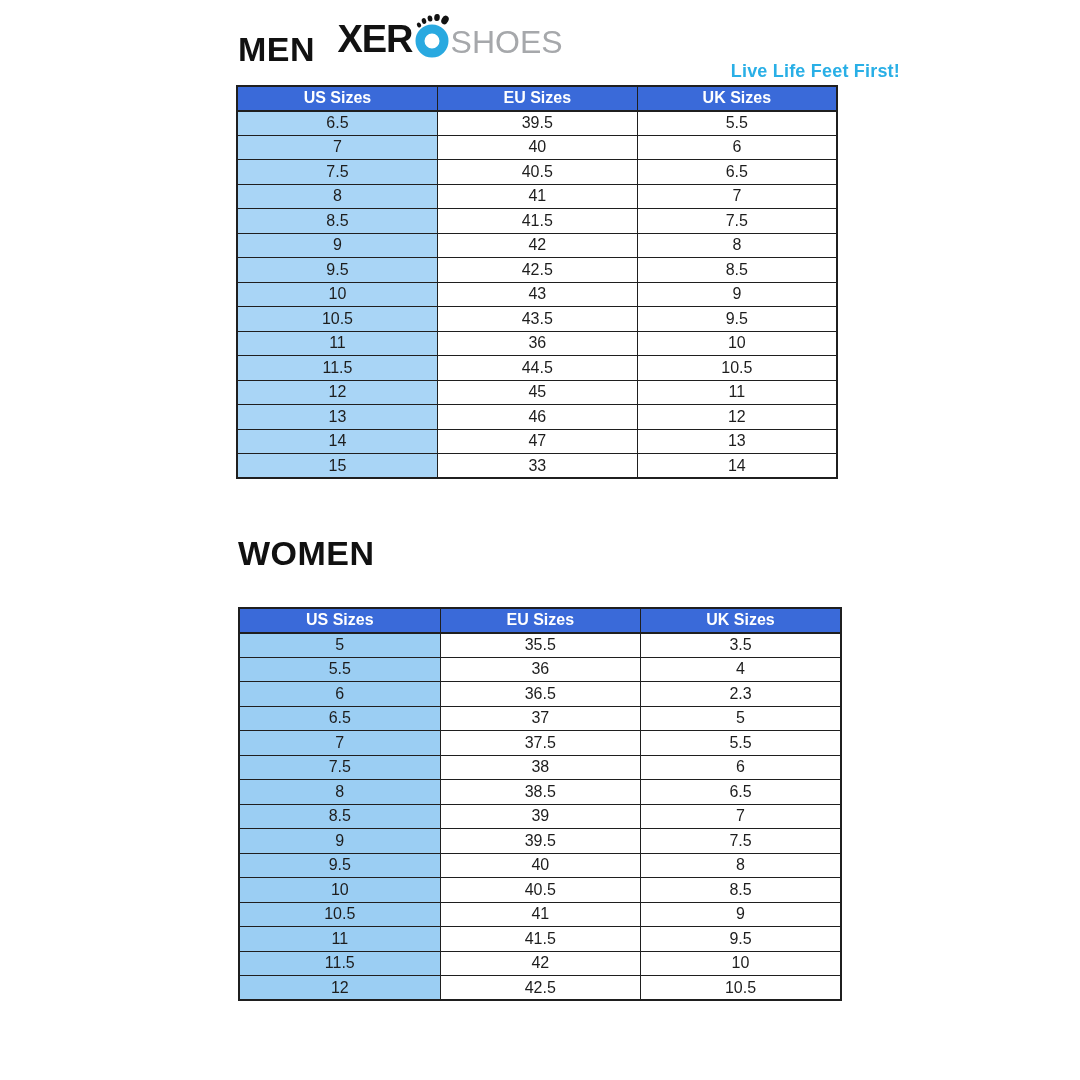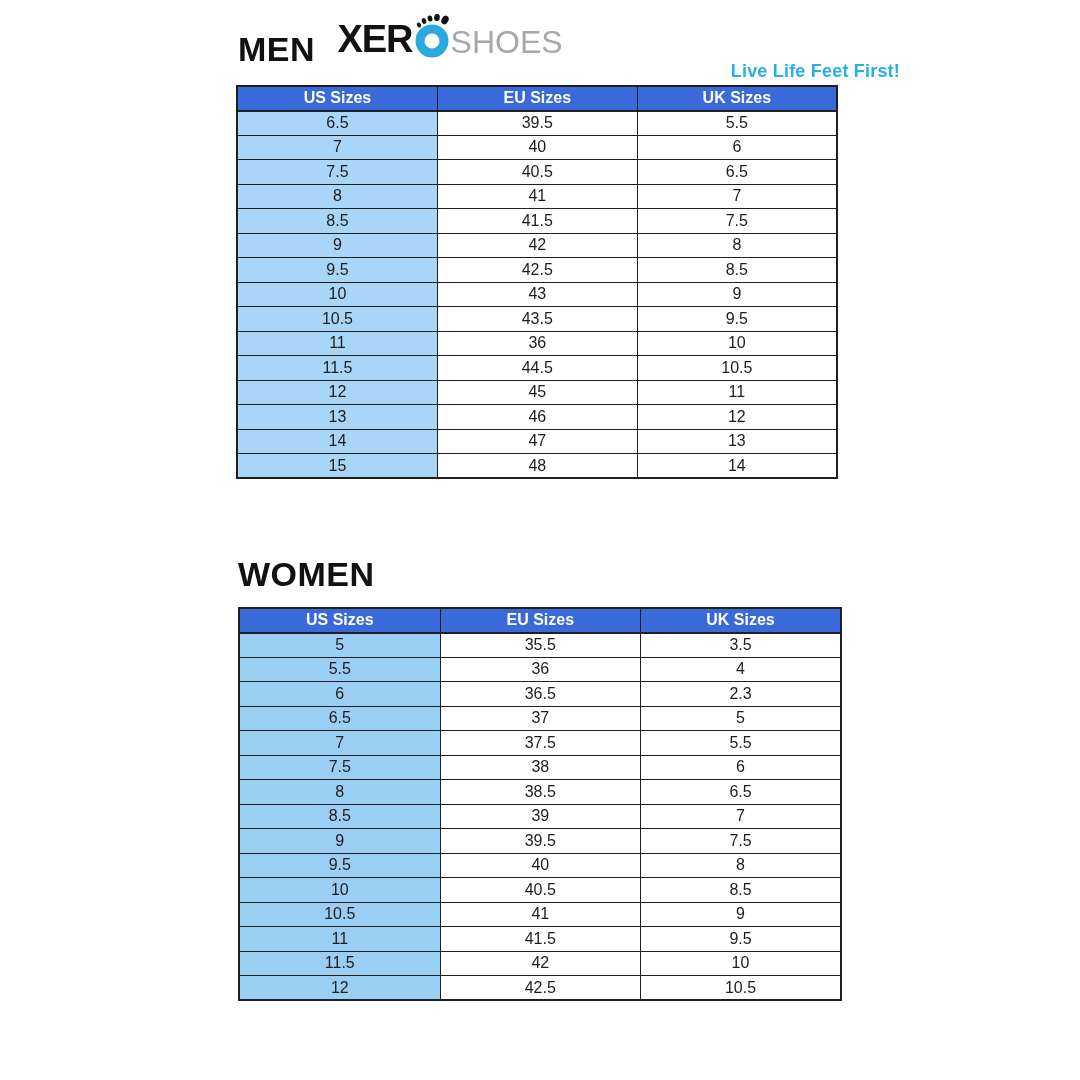--- a/index.html
+++ b/index.html
@@ -16,21 +16,21 @@
   
   .section-title {
     position: absolute;
     left: 238px;
     font-size: 34px;
     font-weight: 900;
     letter-spacing: 0.5px;
     color: var(--heading-color, #111);
   }
   .men-title { top: 30px; }
-  .women-title { top: 555px; }
+  .women-title { top: 534px; }
 
   
   .logo {
     position: absolute;
     left: 0; right: 16px;
     top: 12px;
     display: flex;
     flex-direction: column;
     align-items: center;
   }
@@ -196,21 +196,21 @@
           <td>46</td>
           <td>12</td>
         </tr>
         <tr>
           <td class="us-col">14</td>
           <td>47</td>
           <td>13</td>
         </tr>
         <tr>
           <td class="us-col">15</td>
-          <td>48</td>
+          <td>33</td>
           <td>14</td>
         </tr>
       </tbody>
     </table>
 
   <h1 class="section-title women-title">WOMEN</h1>
 
   <table class="size-table women-table">
     <colgroup>
         <col style="width:33.4%">

